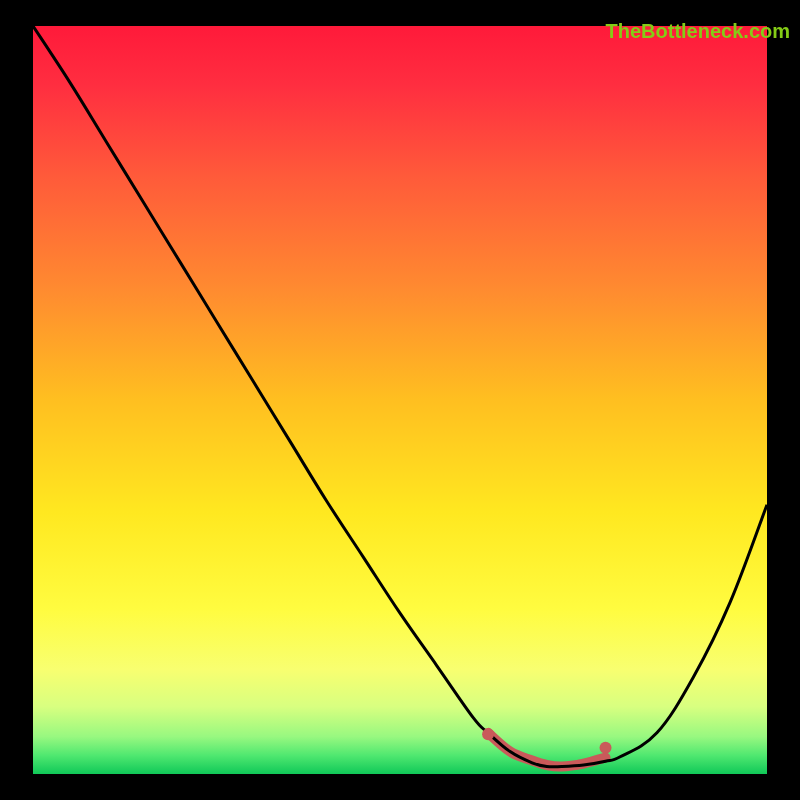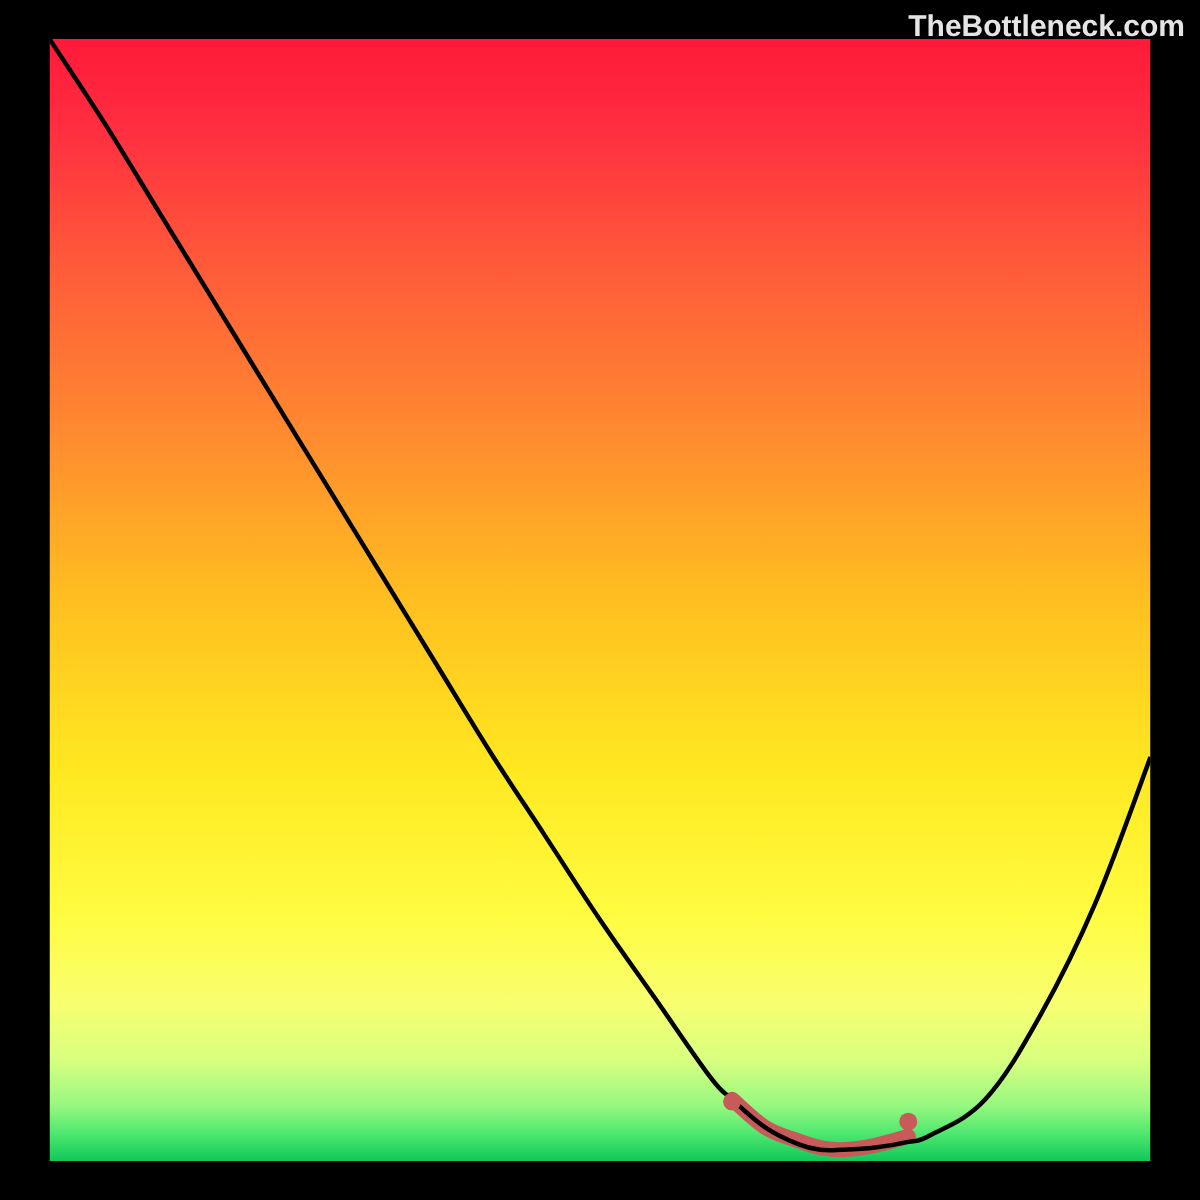--- a/index.html
+++ b/index.html
@@ -6,23 +6,23 @@
   body {
     width: 800px;
     height: 800px;
     background: #000;
     position: relative;
     font-family: Arial, sans-serif;
     overflow: hidden;
   }
   .watermark {
     position: absolute;
-    top: 7px;
+    top: 20px;
     right: 10px;
-    color: #e5e5e5;
+    color: #84cc16;
     font-size: 20px;
     font-weight: bold;
     z-index: 10;
   }
   .plot-area {
     position: absolute;
     left: 33px;
     top: 26px;
     width: 734px;
     height: 748px;

